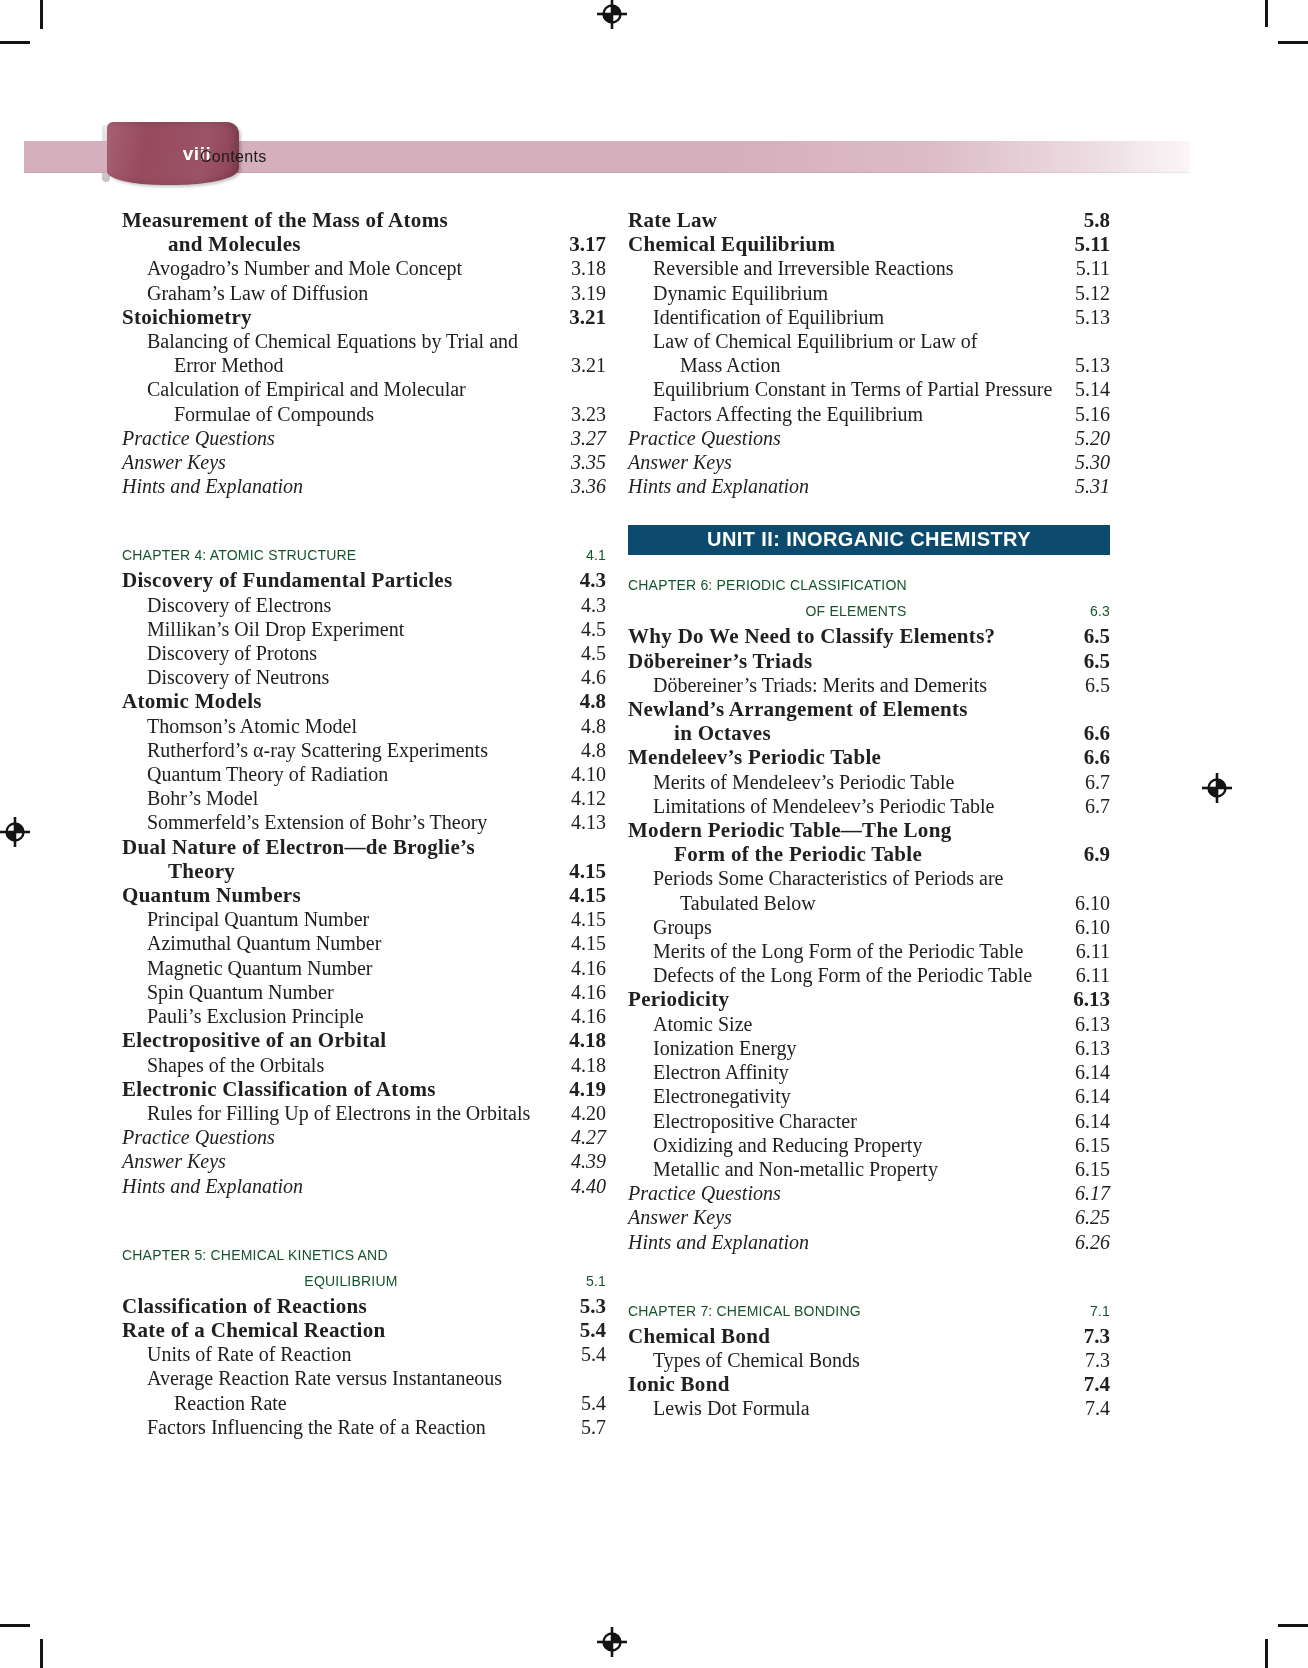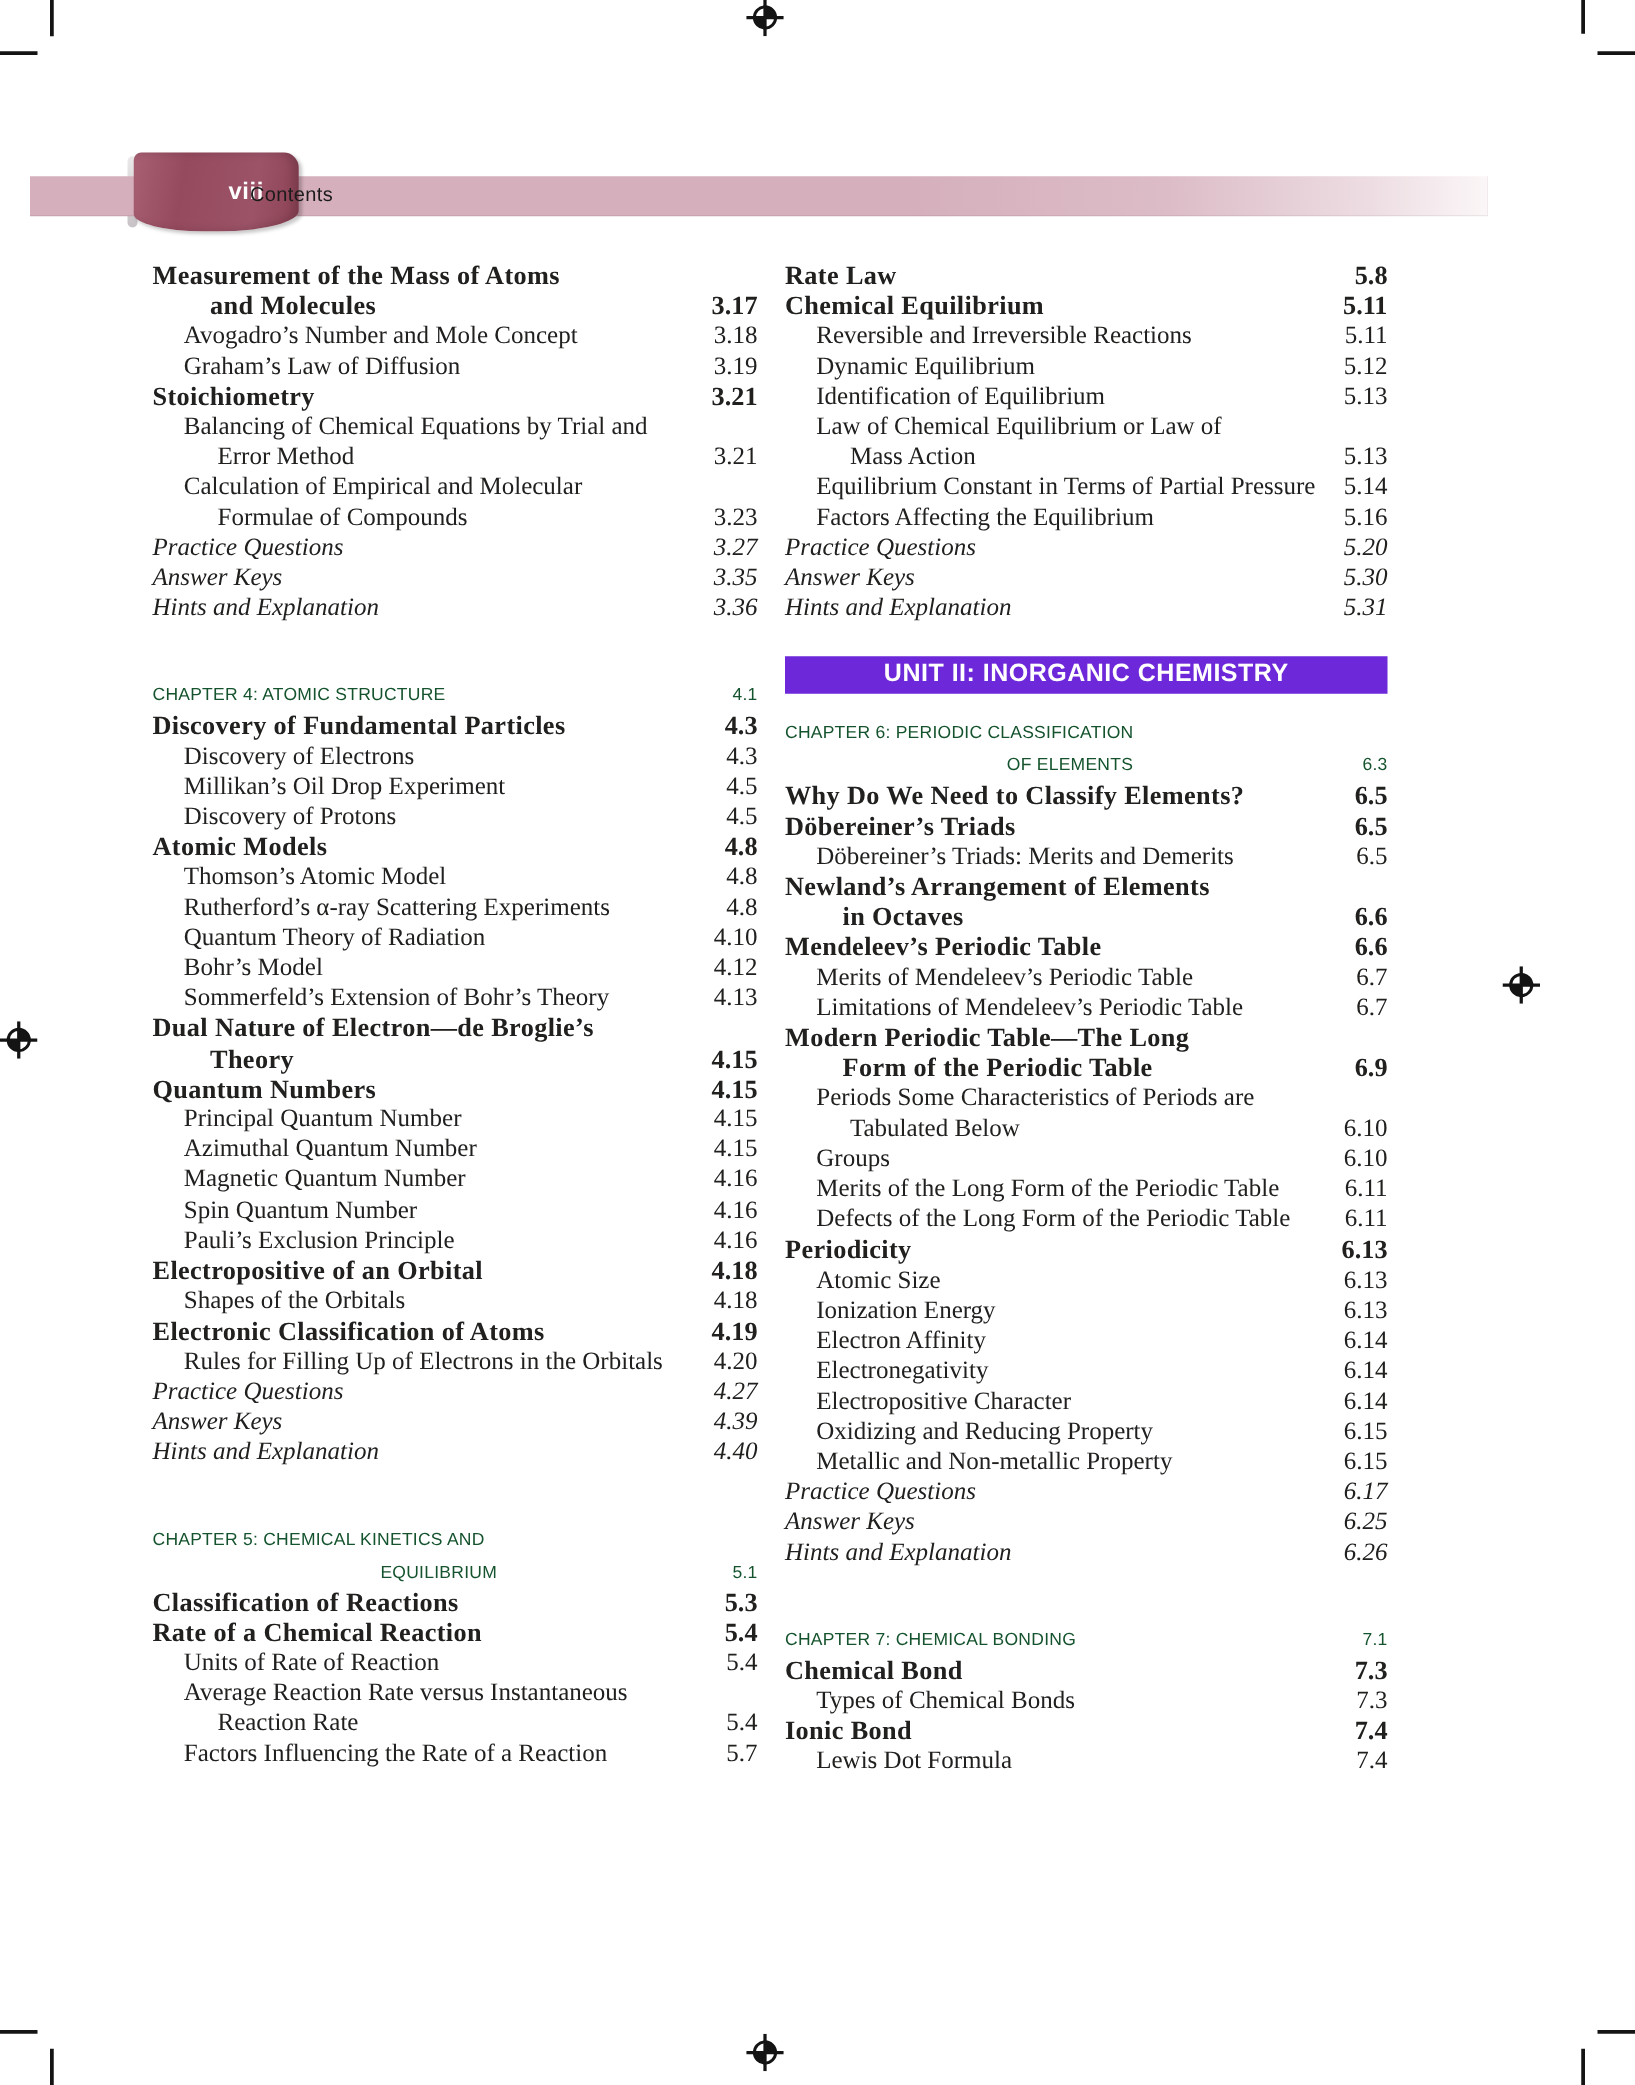--- a/index.html
+++ b/index.html
@@ -47,21 +47,21 @@
   .row-h1 .l1{padding-left:46px;}
   .row-sub .l0{padding-left:25px;}
   .row-sub .l1{padding-left:52px;}
   .row-italic .line,.row-italic .page{font-style:italic;}
   .row-chapter .line,.row-chapter .page{
     font-family:"Liberation Sans",sans-serif;font-weight:normal;font-size:14px;
     line-height:26px;color:#14532d;letter-spacing:.2px;
   }
   .row-chapter .l1{text-align:center;padding-left:0;}
   .unit-banner{
-    background:#6d28d9;color:#ffffff;text-align:center;
+    background:#0c4a6e;color:#ffffff;text-align:center;
     font:bold 20px "Liberation Sans",sans-serif;letter-spacing:.4px;
     padding:3px 0 4px;
   }
   .gap{flex:none;}
 </style>
 </head>
 <body>
 
 <div class="crop" style="left:40px;top:0;width:3px;height:29px"></div>
 <div class="crop" style="left:0;top:41px;width:30px;height:3px"></div>
@@ -190,20 +190,26 @@
           <div class="line l0">Millikan’s Oil Drop Experiment</div>
         </div>
         <span class="page">4.5</span>
       </div>
       <div class="row row-sub">
         <div class="titles">
           <div class="line l0">Discovery of Protons</div>
         </div>
         <span class="page">4.5</span>
       </div>
+      <div class="row row-sub">
+        <div class="titles">
+          <div class="line l0">Discovery of Neutrons</div>
+        </div>
+        <span class="page">4.6</span>
+      </div>
       <div class="row row-h1">
         <div class="titles">
           <div class="line l0">Atomic Models</div>
         </div>
         <span class="page">4.8</span>
       </div>
       <div class="row row-sub">
         <div class="titles">
           <div class="line l0">Thomson’s Atomic Model</div>
         </div>

